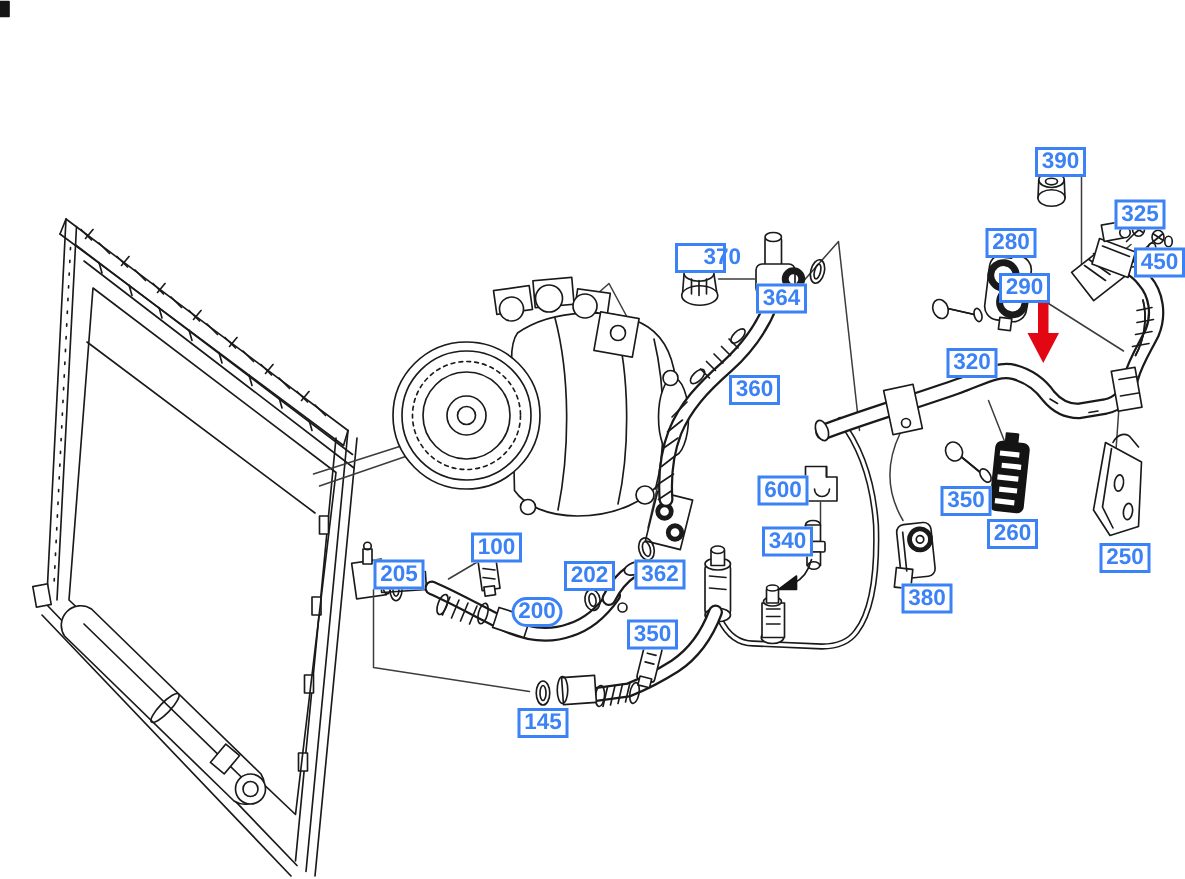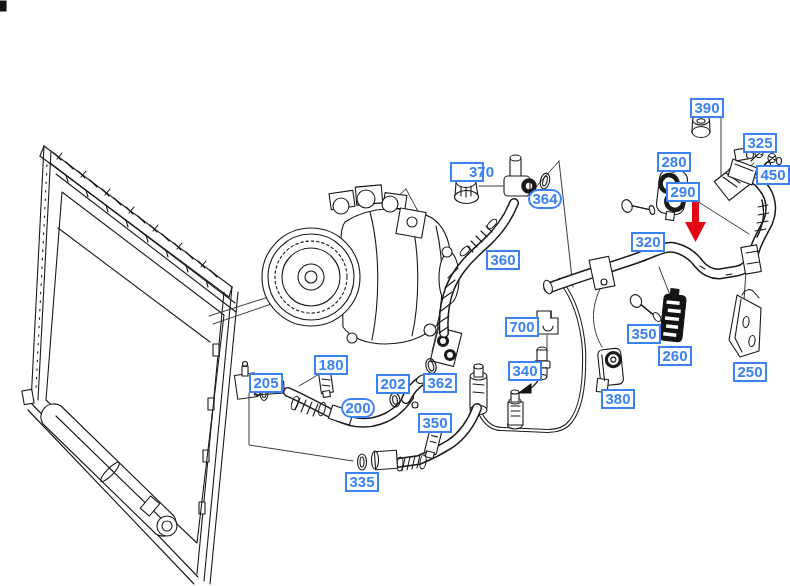--- a/index.html
+++ b/index.html
@@ -329,32 +329,32 @@
     <path d="M541,373 C539,381 535,386 529,389" stroke-width="3.5"></path>
     <polygon points="531,384 519,393 531,393" class="blk"></polygon>
   </g>
 
   <polygon class="red" points="692,198 699,198 699,222 706,222 695.5,242 685,222 692,222"></polygon>
 </svg>
 
   <div class="callout" style="left:341px; top:398px;border-radius:10px;">200</div>
   <div class="callout" style="left:376px; top:374px;">202</div>
   <div class="callout" style="left:249px; top:373px;">205</div>
-  <div class="callout" style="left:314px; top:355px;">180</div>
+  <div class="callout" style="left:314px; top:355px;">100</div>
   <div class="callout" style="left:733px; top:362px;">250</div>
   <div class="callout" style="left:658px; top:346px;">260</div>
   <div class="callout" style="left:627px; top:324px;">350</div>
   <div class="callout" style="left:657px; top:152px;">280</div>
   <div class="callout" style="left:622px; top:182px;margin-left:44px;">290</div>
   <div class="callout" style="left:631px; top:232px;">320</div>
   <div class="callout" style="left:743px; top:133px;">325</div>
   <div class="callout" style="left:756px; top:165px;">450</div>
-  <div class="callout" style="left:345px; top:472px;">335</div>
-  <div class="callout" style="left:508px; top:361px;">340</div>
+  <div class="callout" style="left:345px; top:472px;">145</div>
+  <div class="callout" style="left:508px; top:351px;">340</div>
   <div class="callout" style="left:418px; top:413px;">350</div>
   <div class="callout" style="left:486px; top:250px;">360</div>
   <div class="callout" style="left:423px; top:373px;">362</div>
-  <div class="callout" style="left:528px; top:189px;border-radius:10px;">364</div>
+  <div class="callout" style="left:504px; top:189px;">364</div>
   <div class="callout" style="left:450px; top:162px;padding-left:17px;">370</div>
   <div class="callout" style="left:601px; top:389px;">380</div>
   <div class="callout" style="left:690px; top:98px;">390</div>
-  <div class="callout" style="left:505px; top:317px;">700</div>
+  <div class="callout" style="left:505px; top:317px;">600</div>
 </div>
 
 </body></html>

